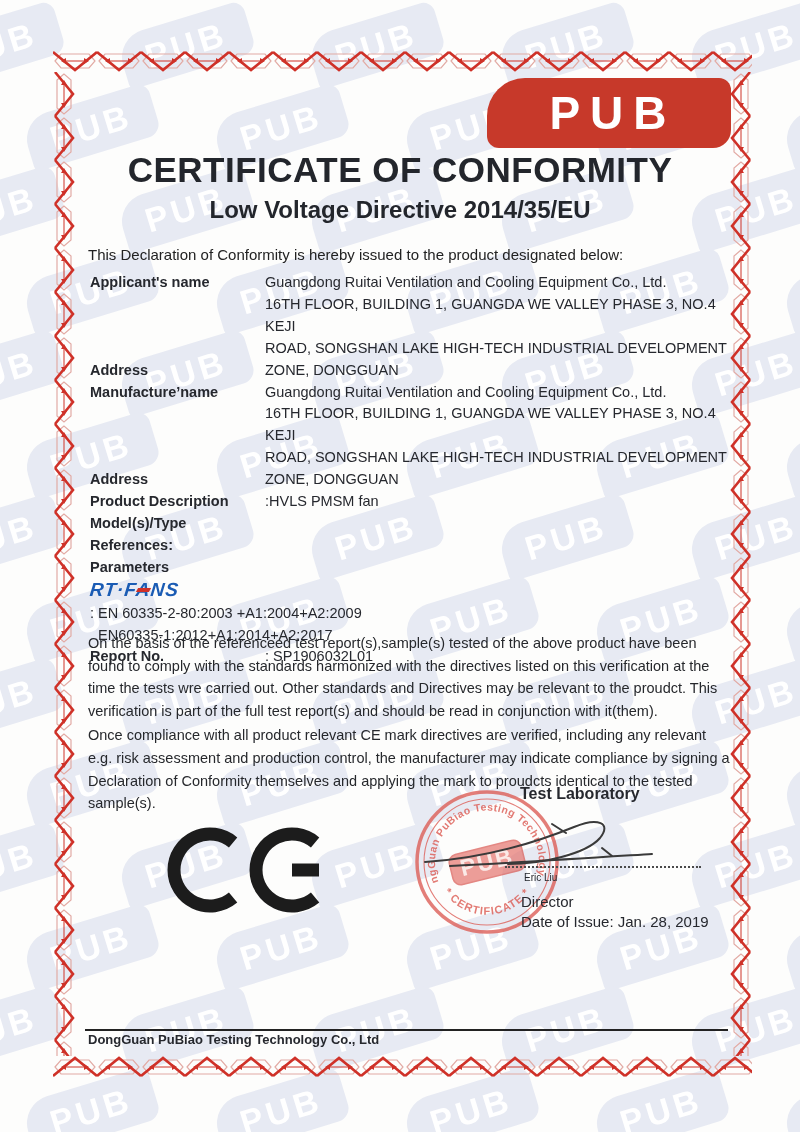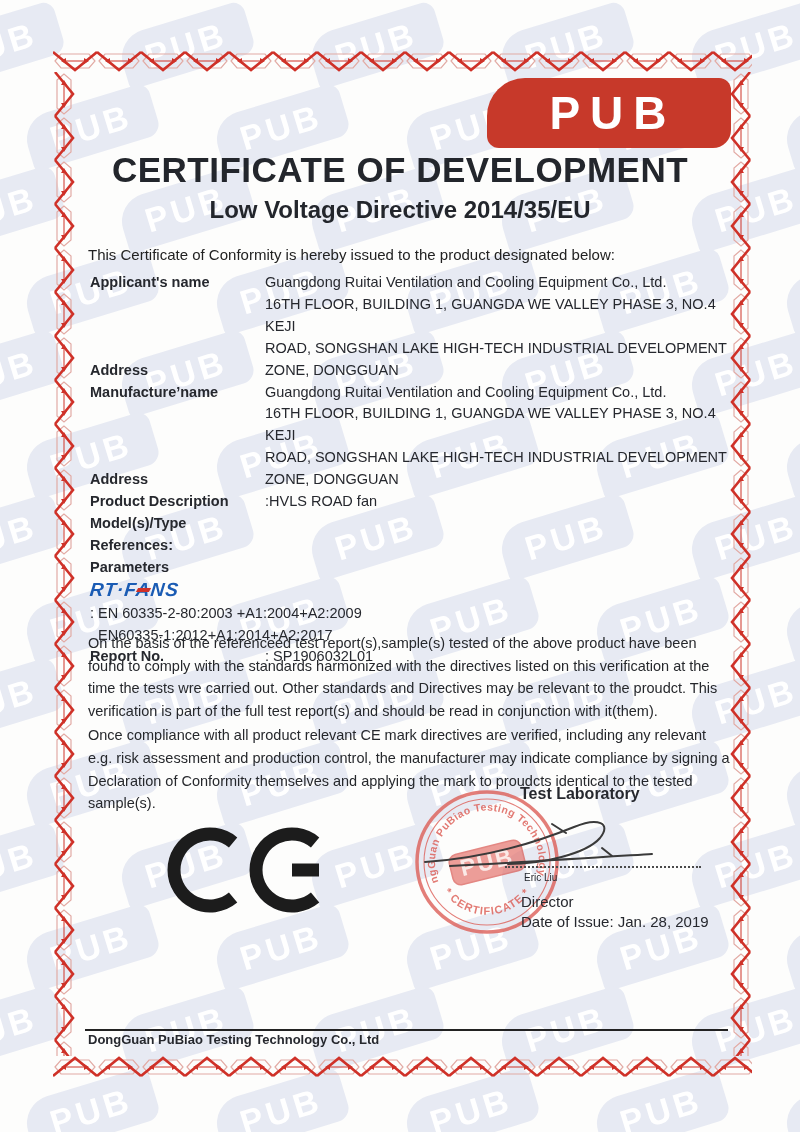--- a/index.html
+++ b/index.html
@@ -187,23 +187,23 @@
   <rect width="22" height="984" fill="url(#bp-r)"></rect>
 </svg>
 
 <div class="content">
 
 
   <div class="pub-logo">
     <span>PUB</span>
   </div>
 
-  <div class="title">CERTIFICATE OF DEVELOPMENT</div>
+  <div class="title">CERTIFICATE OF CONFORMITY</div>
   <div class="subtitle">Low Voltage Directive 2014/35/EU</div>
-  <div class="intro">This Certificate of Conformity is hereby issued to the product designated below:</div>
+  <div class="intro">This Declaration of Conformity is hereby issued to the product designated below:</div>
 
   <div class="fields">
     <div class="frow">
       <div class="flabel">Applicant's name</div>
       <div class="fvalue">
         <div>Guangdong Ruitai Ventilation and Cooling Equipment Co., Ltd.</div>
       </div>
     </div>
     <div class="frow">
       <div class="flabel">Address</div>
@@ -223,21 +223,21 @@
       <div class="flabel">Address</div>
       <div class="fvalue">
         <div>16TH FLOOR, BUILDING 1, GUANGDA WE VALLEY PHASE 3, NO.4 KEJI</div>
         <div>ROAD, SONGSHAN LAKE HIGH-TECH INDUSTRIAL DEVELOPMENT</div>
         <div>ZONE, DONGGUAN</div>
       </div>
     </div>
     <div class="frow">
       <div class="flabel">Product Description</div>
       <div class="fvalue">
-        <div>:HVLS ROAD fan</div>
+        <div>:HVLS PMSM fan</div>
       </div>
     </div>
     <div class="frow">
       <div class="flabel">Model(s)/Type References:</div>
     </div>
     <div class="frow">
       <div class="flabel">Parameters</div>
     </div>
     <div class="frow">
       <div class="fvalue">

